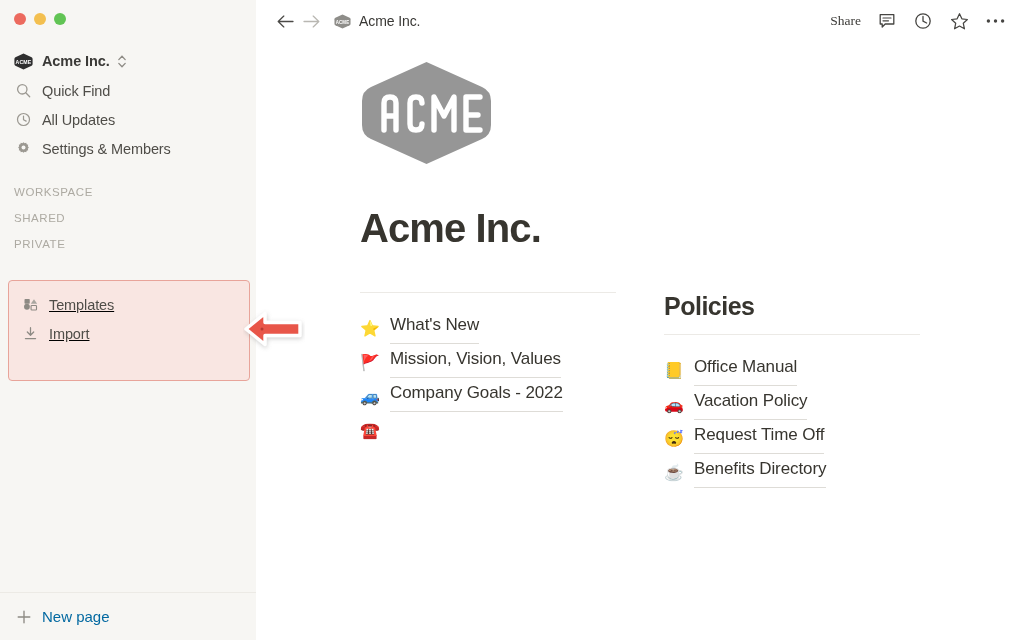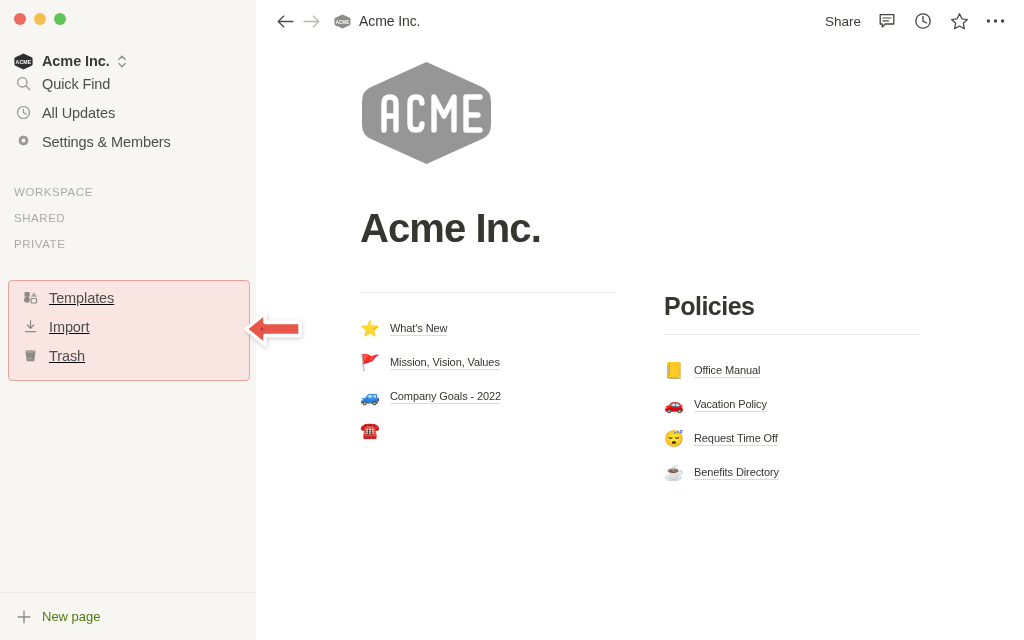--- a/index.html
+++ b/index.html
@@ -72,21 +72,21 @@
     margin-left: 7px;
     display: flex;
     flex-direction: column;
     align-items: center;
     line-height: 0;
     color: #8e8b85;
   }
 
   .nav-item {
     display: flex;
-    align-items: flex-start;
+    align-items: center;
     height: 29px;
     padding: 0 14px;
     cursor: pointer;
   }
   .nav-item .ic {
     width: 19px;
     flex: 0 0 19px;
     margin-right: 9px;
     display: flex;
     align-items: center;
@@ -137,21 +137,21 @@
     align-items: center;
     padding: 0 14px;
     cursor: pointer;
   }
   .sidebar-footer .ic {
     width: 19px; flex: 0 0 19px;
     margin-right: 9px;
     display: flex; align-items: center; justify-content: center;
     color: #9b9891;
   }
-  .sidebar-footer .lbl { font-size: 13px; color: #4d7c0f; }
+  .sidebar-footer .lbl { font-size: 15px; color: #0369a1; }
 
   
   #annotation-arrow {
     position: absolute;
     left: 243px;
     top: 306px;
     width: 62px;
     height: 46px;
     pointer-events: none;
     z-index: 40;
@@ -196,20 +196,21 @@
   .topbar-right {
     margin-left: auto;
     display: flex;
     align-items: center;
     gap: 16px;
   }
   .share-btn {
     font-size: 13.5px;
     color: #3c3b38;
     cursor: pointer;
+    font-family: Liberation Serif, serif;
   }
   .tb-icon {
     width: 20px; height: 20px;
     display: flex; align-items: center; justify-content: center;
     color: #464542;
     cursor: pointer;
   }
 
   #content {
     padding: 18px 0 0 104px;
@@ -254,24 +255,24 @@
   .link-emoji {
     font-size: 16px;
     width: 22px;
     flex: 0 0 22px;
     margin-right: 8px;
     line-height: 1;
     display: flex;
     align-items: center;
   }
   .link-text {
-    font-size: 11px;
+    font-size: 17px;
     color: #37352f;
     border-bottom: 1px solid #dedcd7;
-    padding-bottom: 1px;
+    padding-bottom: 8px;
     letter-spacing: -0.1px;
   }
 </style>
 </head>
 <body>
 
 <div id="app">
 
   <div id="sidebar">
 
@@ -346,31 +347,20 @@
         <span class="lbl">Templates</span>
       </div>
       <div class="nav-item">
         <span class="ic">
           <svg width="15" height="15" viewBox="0 0 16 16">
             <path d="M8 1.8 L8 9.6 M4.6 6.4 L8 9.9 L11.4 6.4" stroke="#8d8a84" stroke-width="1.35" fill="none" stroke-linecap="round" stroke-linejoin="round"></path>
             <path d="M2.6 13.4 L13.4 13.4" stroke="#8d8a84" stroke-width="1.35" stroke-linecap="round"></path>
           </svg>
         </span>
         <span class="lbl">Import</span>
-      </div>
-      <div class="nav-item">
-        <span class="ic">
-          <svg width="15" height="15" viewBox="0 0 16 16">
-            <path d="M2.6 3.6 L13.4 3.6 L12.1 13.2 Q12 14 11.2 14 L4.8 14 Q4 14 3.9 13.2 Z" fill="#8d8a84"></path>
-            <ellipse cx="8" cy="3.6" rx="5.4" ry="1.5" fill="#a9a6a0"></ellipse>
-            <circle cx="6.5" cy="11.3" r="0.6" fill="#f9e6e2"></circle>
-            <circle cx="9.2" cy="10.6" r="0.5" fill="#f9e6e2"></circle>
-          </svg>
-        </span>
-        <span class="lbl">Trash</span>
       </div>
     </div>
 
     <div class="sidebar-flexfill"></div>
 
     <div class="sidebar-footer">
       <span class="ic">
         <svg width="16" height="16" viewBox="0 0 16 16">
           <path d="M8 2.2 L8 13.8 M2.2 8 L13.8 8" stroke="#8d8a84" stroke-width="1.35" stroke-linecap="round"></path>
         </svg>

